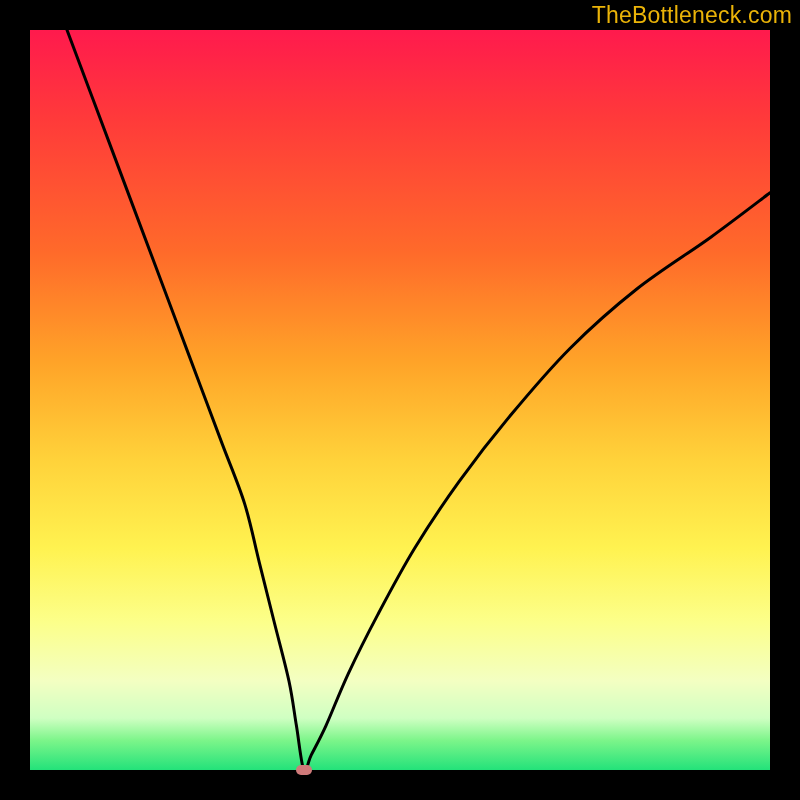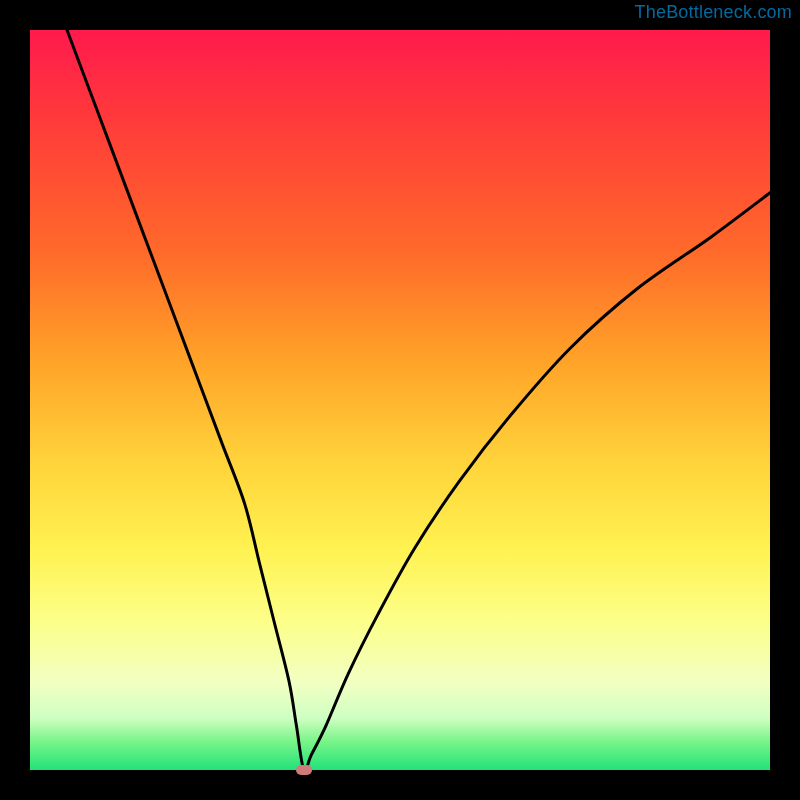--- a/index.html
+++ b/index.html
@@ -35,22 +35,22 @@
       #fcff8a 80%,
       #f3ffc2 88%,
       #cfffc2 93%,
       #7cf58a 96%,
       #23e27a 100%);
   }
   .watermark {
     position: absolute;
     top: 2px;
     right: 8px;
-    color: #0369a1;
-    font-size: 18px;
+    color: #eab308;
+    font-size: 23px;
     letter-spacing: 0.2px;
     font-weight: 400;
     margin-left: 45px;
   }
   svg.curve {
     position: absolute;
     left: 0;
     top: 0;
     width: 740px;
     height: 740px;

